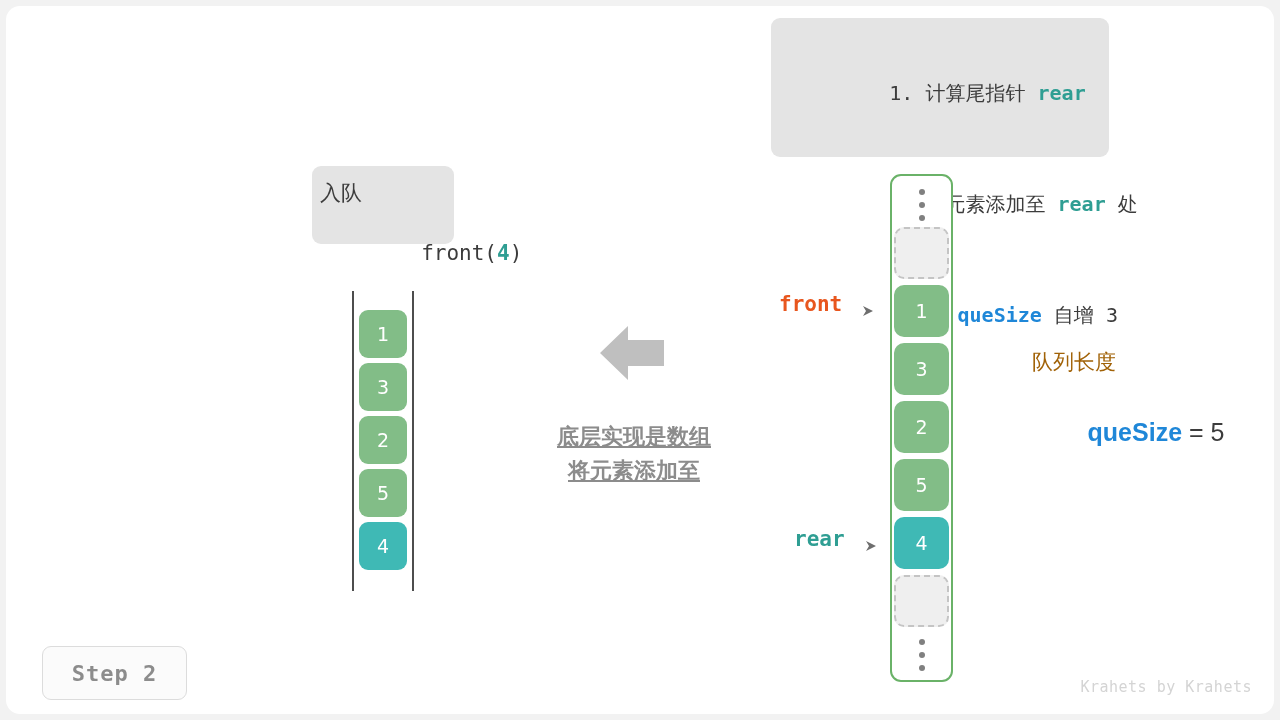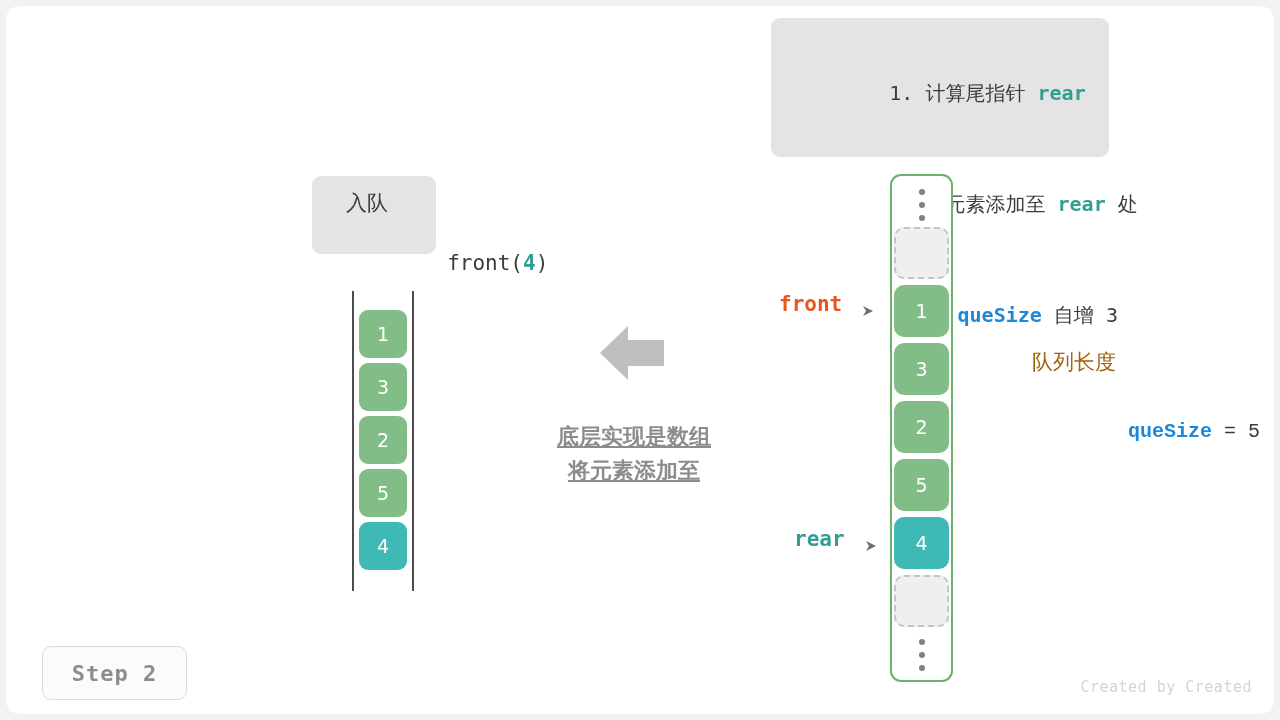--- a/index.html
+++ b/index.html
@@ -62,24 +62,24 @@
     font-weight: bold;
   }
   .kw-blue {
     color: #1f87d8;
     font-weight: bold;
   }
 
   
   #op-box {
     left: 306px;
-    top: 170px;
-    width: 124px;
+    top: 160px;
+    width: 142px;
     height: 78px;
-    padding: 12px 0 0 34px;
+    padding: 12px 0 0 8px;
   }
   .op-line {
     font-family: "DejaVu Sans Mono", monospace;
     font-size: 21px;
     line-height: 30px;
     color: #3c3c3c;
     white-space: pre;
   }
   .op-num { color: #2f9e93; font-weight: bold; }
 
@@ -228,22 +228,22 @@
     left: 1026px;
     top: 340px;
   }
   .note-cn {
     font-family: "DejaVu Sans", sans-serif;
     font-size: 21px;
     line-height: 32px;
     color: #a16207;
   }
   .note-code {
-    font-family: Liberation Mono, monospace;
-    font-size: 20px;
+    font-family: Liberation Sans, sans-serif;
+    font-size: 25px;
     line-height: 36px;
     color: #3c3c3c;
     white-space: pre;
   }
 
   
   #step-badge {
     position: absolute;
     left: 36px;
     top: 640px;
@@ -364,16 +364,16 @@
 
     <div id="size-note">
       <div class="note-cn">队列长度</div>
       <div class="note-code">
         <span class="kw-blue">queSize</span><span> = </span><span>5</span>
       </div>
     </div>
 
     <div id="step-badge">Step 2</div>
 
-    <div id="credit">Created by Created</div>
+    <div id="credit">Krahets by Krahets</div>
 
   </div>
 </div>
 
 </body></html>

